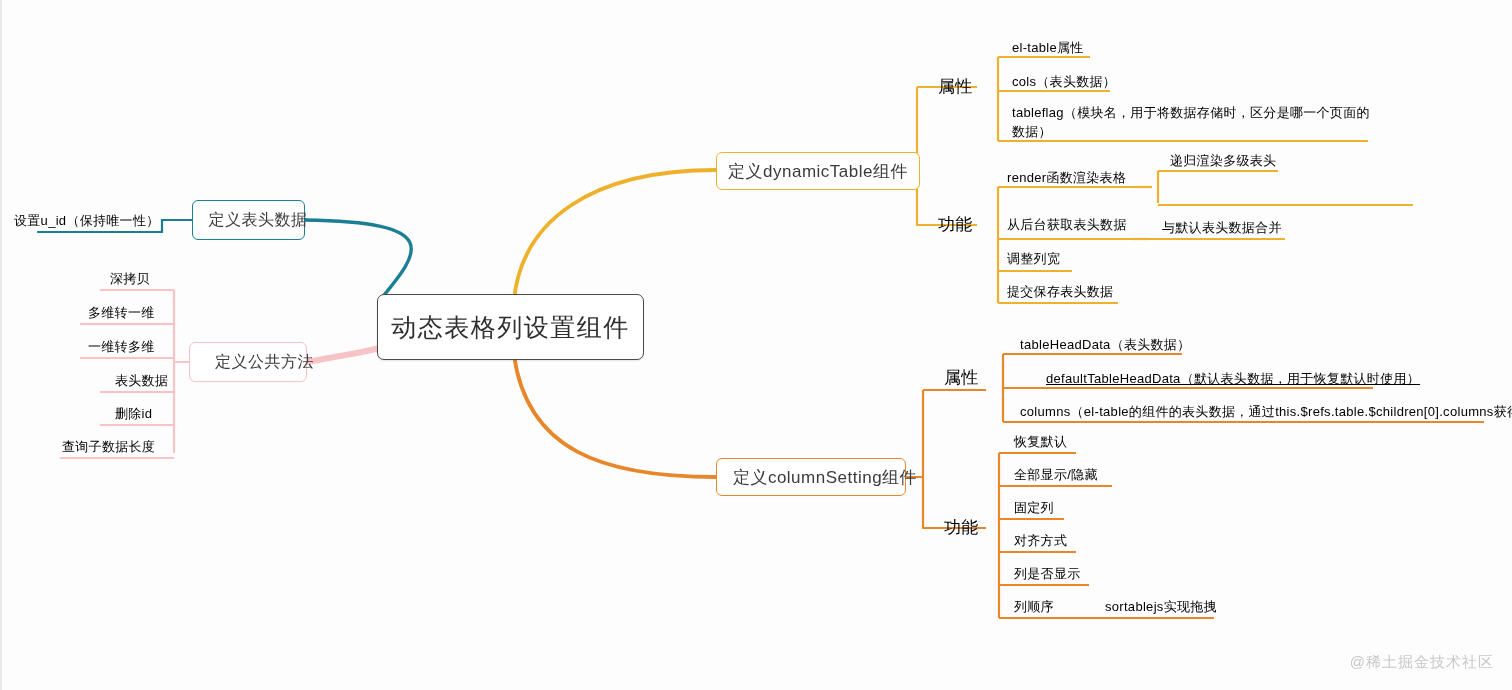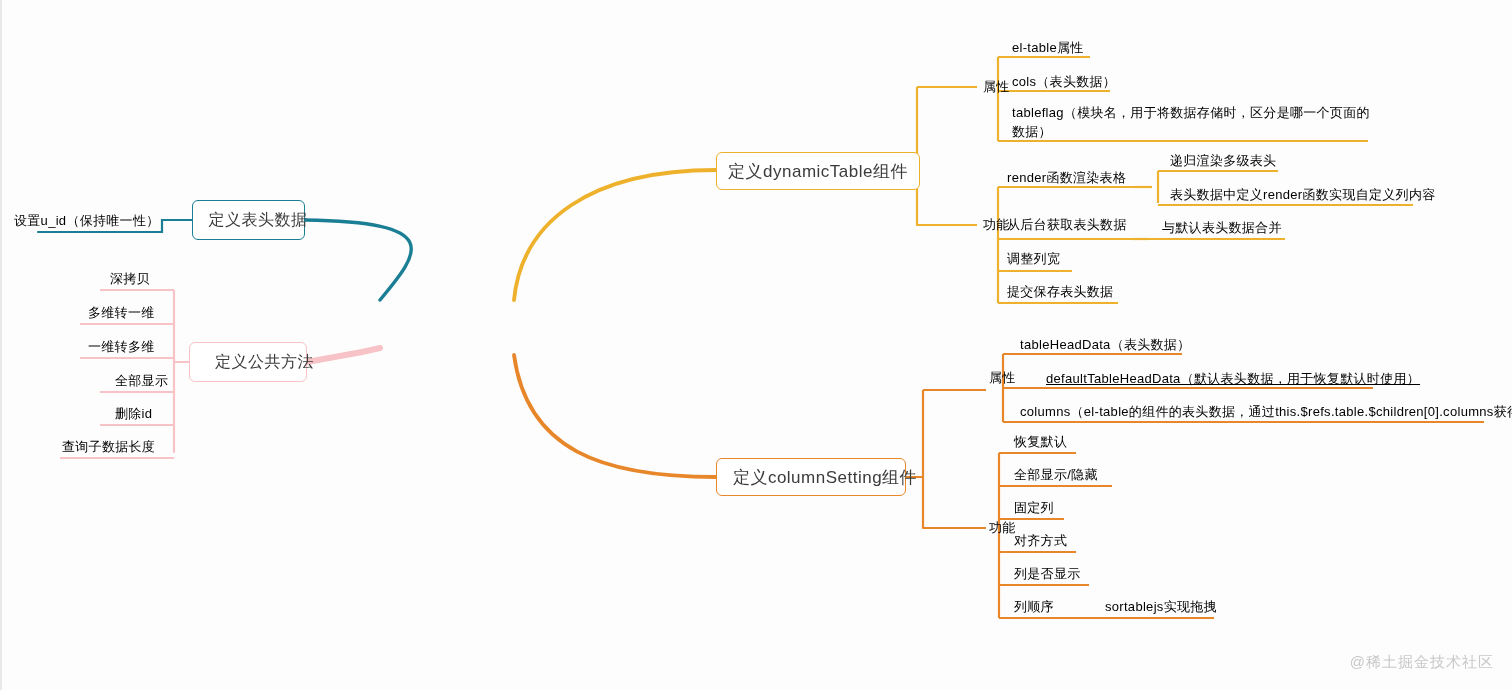--- a/index.html
+++ b/index.html
@@ -55,21 +55,21 @@
   .leaf {
     position: absolute;
     box-sizing: border-box;
     font-size: 13px;
     color: #000000;
     line-height: 19px;
     letter-spacing: .3px;
     white-space: nowrap;
   }
   .leaf.wrap { white-space: normal; }
-  .leaf.mid  { font-size: 13px; margin-left: 45px; }
+  .leaf.mid  { font-size: 17px; }
 
   
   #watermark {
     position: absolute;
     right: 18px;
     bottom: 18px;
     font-size: 15px;
     color: #c8c8c8;
     letter-spacing: 1px;
     user-select: none;
@@ -141,49 +141,49 @@
     <path d="M 997 453 L 1074 453" fill="none" stroke="#e8862a" stroke-width="2.2"></path>
     <path d="M 997 486 L 1110 486" fill="none" stroke="#e8862a" stroke-width="2.2"></path>
     <path d="M 997 519 L 1062 519" fill="none" stroke="#e8862a" stroke-width="2.2"></path>
     <path d="M 997 552 L 1074 552" fill="none" stroke="#e8862a" stroke-width="2.2"></path>
     <path d="M 997 585 L 1087 585" fill="none" stroke="#e8862a" stroke-width="2.2"></path>
     <path d="M 997 618 L 1212 618" fill="none" stroke="#e8862a" stroke-width="2.2"></path>
 
     <path d="M 1060 618 L 1100 618" fill="none" stroke="#e8862a" stroke-width="2.2"></path>
   </svg>
 
+  <div class="box root" style="left:375px; top:294px; width:267px; height:66px;">动态表格列设置组件</div>
 
   <div class="box teal" style="left:190px; top:200px; width:113px; height:40px;padding-left:19px;">定义表头数据</div>
 
   <div class="leaf" style="left:12px; top:211px; width:180px;">设置u_id（保持唯一性）</div>
 
   <div class="box pink" style="left:187px; top:342px; width:118px; height:40px;padding-left:33px;">定义公共方法</div>
 
   <div class="leaf" style="left:108px; top:269px;">深拷贝</div>
   <div class="leaf" style="left:86px; top:303px;">多维转一维</div>
   <div class="leaf" style="left:86px; top:337px;">一维转多维</div>
-  <div class="leaf" style="left:113px; top:371px;">全部显示</div>
+  <div class="leaf" style="left:113px; top:371px;">表头数据</div>
   <div class="leaf" style="left:113px; top:404px;">删除id</div>
   <div class="leaf" style="left:60px; top:437px;font-family:Liberation Serif, serif;">查询子数据长度</div>
 
   <div class="box gold" style="left:714px; top:152px; width:204px; height:38px;">定义dynamicTable组件</div>
 
   <div class="leaf mid" style="left:936px; top:77px;">属性</div>
   <div class="leaf" style="left:1010px; top:38px;">el-table属性</div>
   <div class="leaf" style="left:1010px; top:72px;">cols（表头数据）</div>
   <div class="leaf wrap" style="left:1010px; top:103px; width:365px;">tableflag（模块名，用于将数据存储时，区分是哪一个页面的数据）</div>
 
   <div class="leaf mid" style="left:936px; top:215px;">功能</div>
   <div class="leaf" style="left:1005px; top:168px;">render函数渲染表格</div>
   <div class="leaf" style="left:1005px; top:215px;">从后台获取表头数据</div>
   <div class="leaf" style="left:1005px; top:249px;">调整列宽</div>
   <div class="leaf" style="left:1005px; top:282px;">提交保存表头数据</div>
 
   <div class="leaf" style="left:1168px; top:151px;">递归渲染多级表头</div>
-  <div class="leaf" style="left:1168px; top:185px;">表头数据中定义render函数实现自定义列内容</div>
 
   <div class="leaf" style="left:1160px; top:218px;">与默认表头数据合并</div>
 
   <div class="box orange" style="left:714px; top:458px; width:190px; height:38px;padding-left:28px;">定义columnSetting组件</div>
 
   <div class="leaf mid" style="left:942px; top:368px;">属性</div>
   <div class="leaf" style="left:1018px; top:335px;">tableHeadData（表头数据）</div>
   <div class="leaf" style="left:1044px; top:369px;text-decoration:underline;">defaultTableHeadData（默认表头数据，用于恢复默认时使用）</div>
   <div class="leaf" style="left:1018px; top:402px;">columns（el-table的组件的表头数据，通过this.$refs.table.$children[0].columns获得）</div>
 

